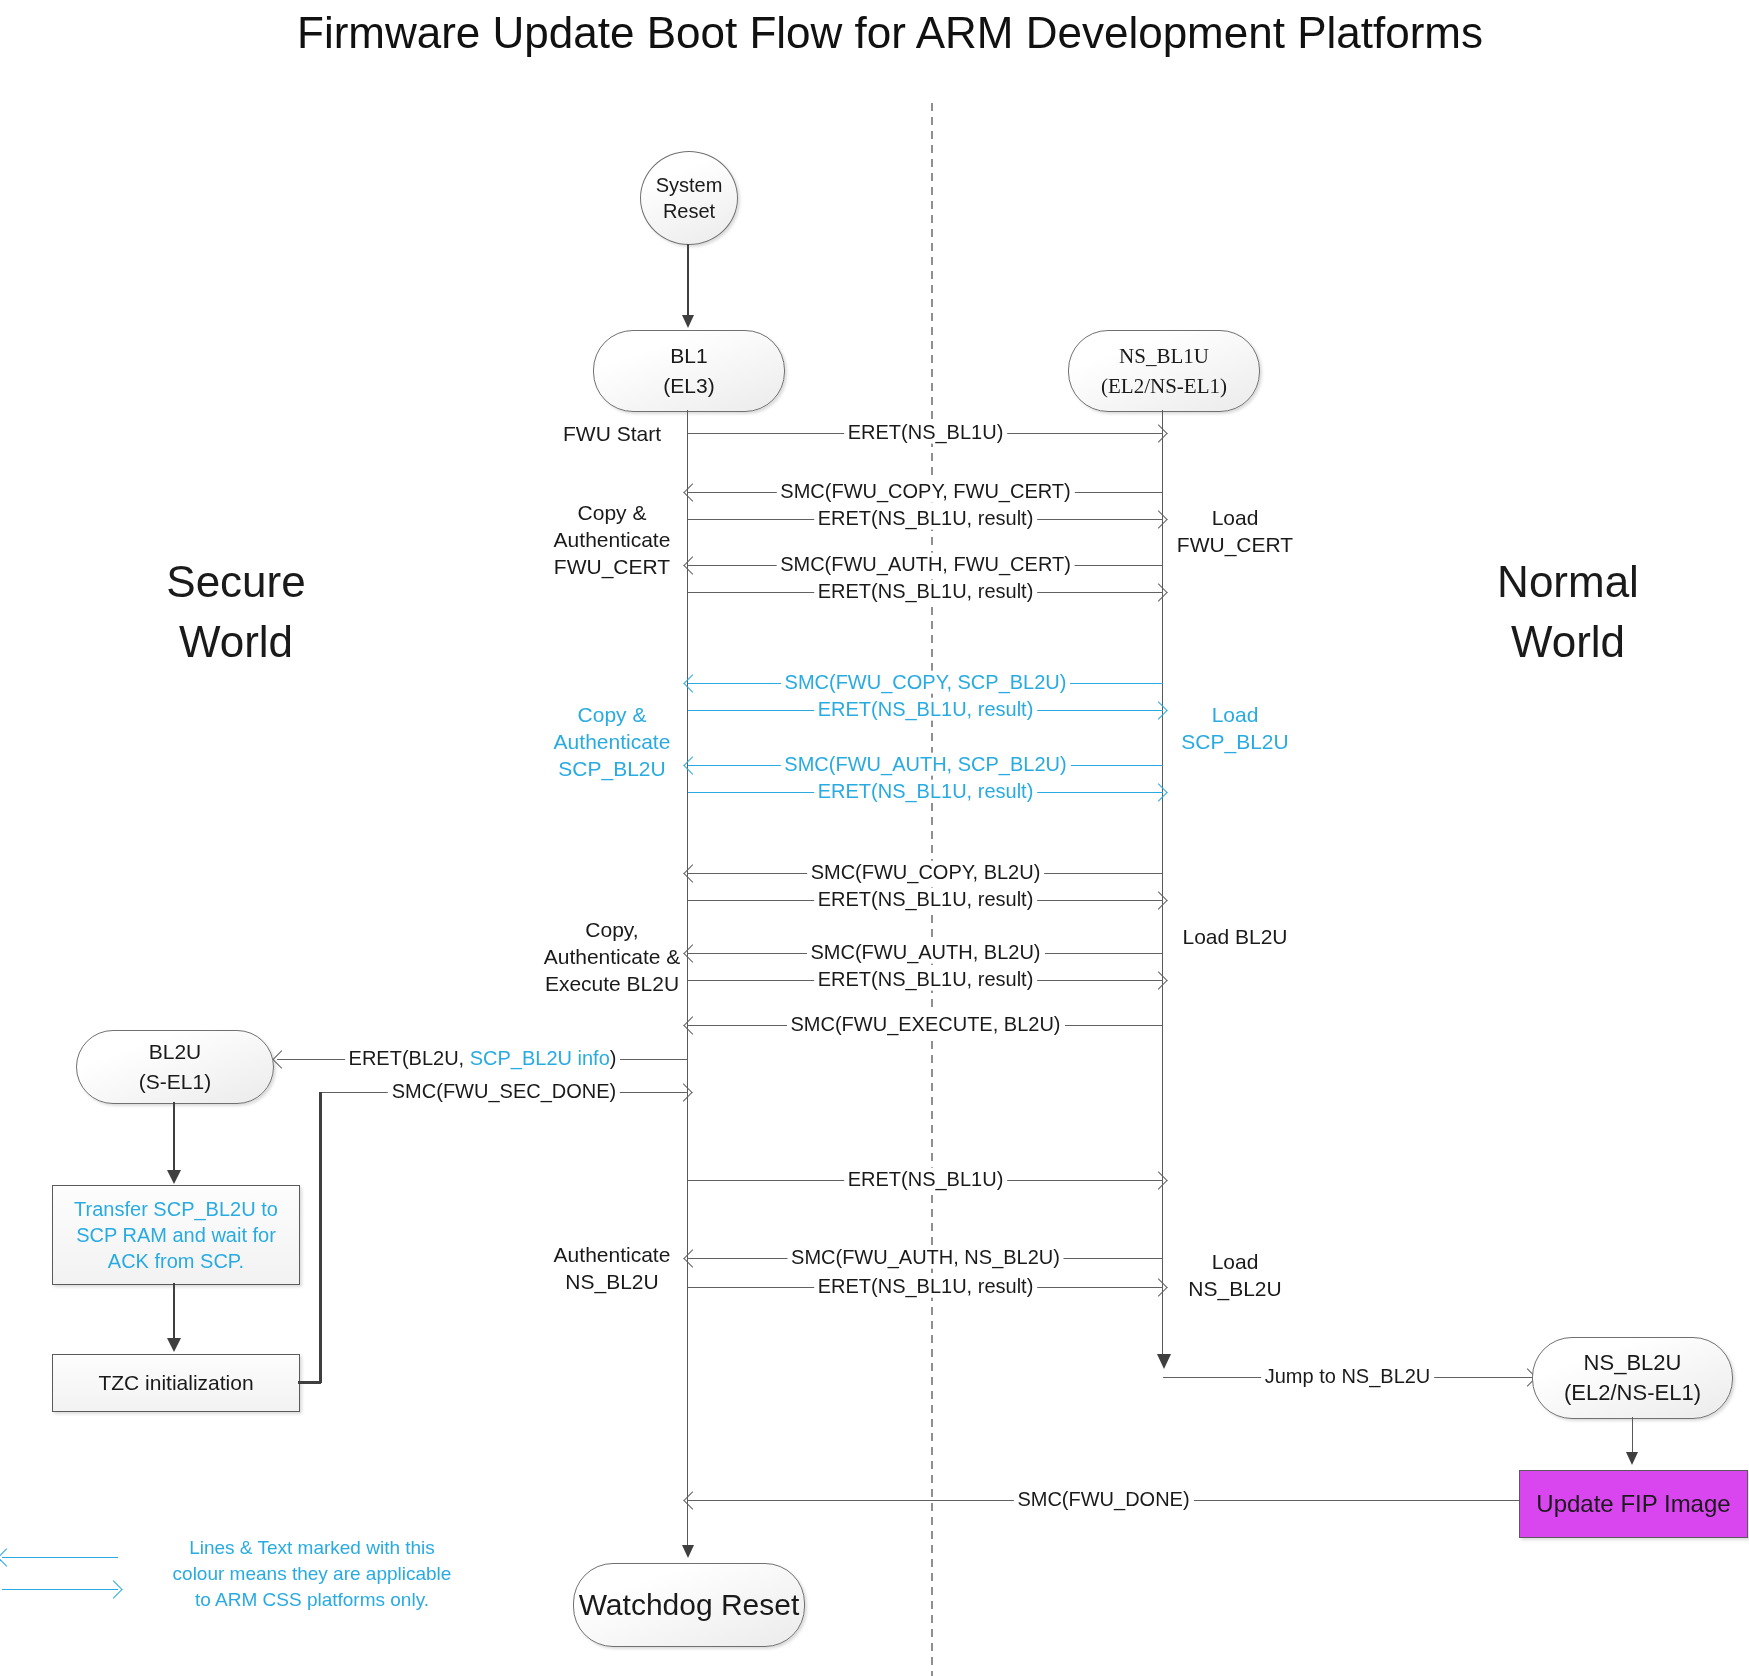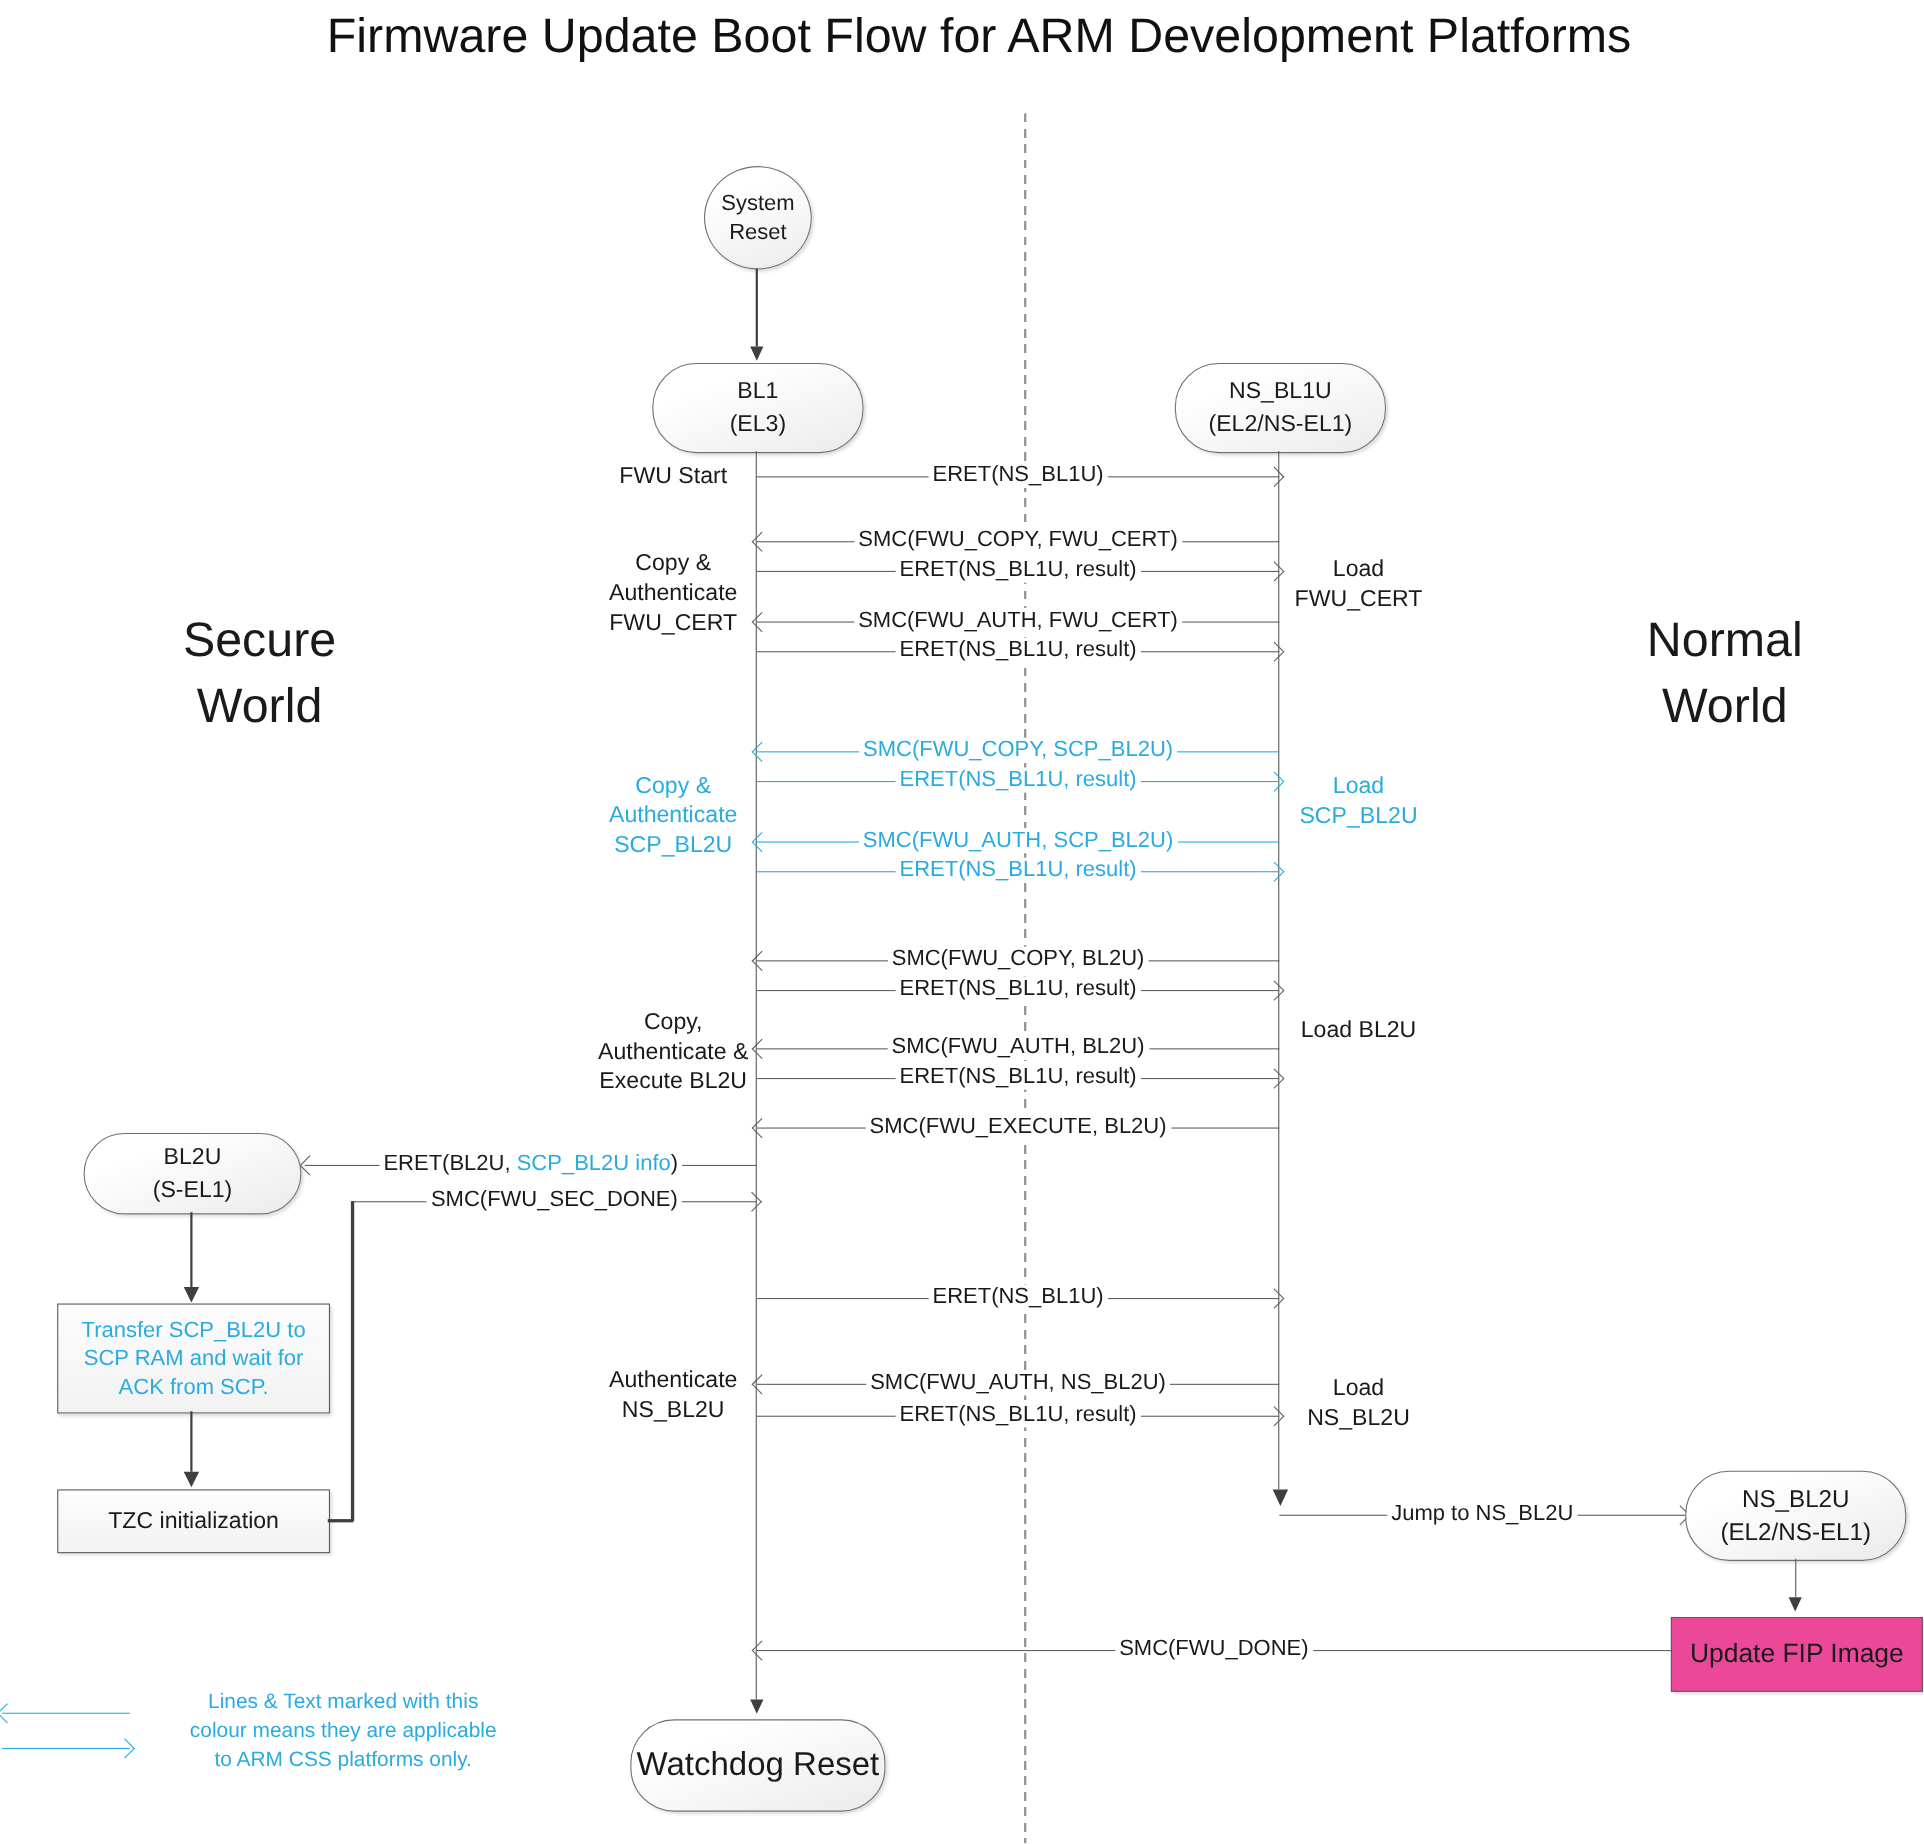--- a/index.html
+++ b/index.html
@@ -71,21 +71,21 @@
     <div>System</div>
     <div>Reset</div>
   </div>
   <div class="abs thickline" style="left:686.7px;top:244px;width:2.6px;height:71px;"></div>
   <div class="abs tri-down" style="left:681.5px;top:315px;"></div>
 
   <div class="abs stadium" style="left:593px;top:330px;width:190px;height:80px;">
     <div>BL1</div>
     <div>(EL3)</div>
   </div>
-  <div class="abs stadium" style="left:1068px;top:330px;width:190px;height:80px;">
+  <div class="abs stadium" style="left:1068px;top:330px;width:190px;height:80px;font-family:Liberation Serif, serif;">
     <div>NS_BL1U</div>
     <div>(EL2/NS-EL1)</div>
   </div>
 
   <div class="abs lifeline" style="left:687.3px;top:410px;height:1135px;"></div>
   <div class="abs tri-down" style="left:681.5px;top:1545px;"></div>
   <div class="abs lifeline" style="left:1162.3px;top:410px;height:944px;"></div>
   <div class="abs tri-down" style="left:1156.5px;top:1354px;border-left-width:7px;border-right-width:7px;border-top-width:15px;"></div>
 
   <div class="abs msg" style="left:688px;width:475px;top:433px;">
@@ -242,21 +242,21 @@
 
   <div class="abs thickline" style="left:298px;top:1380.5px;width:23px;height:3px;"></div>
   <div class="abs thickline" style="left:318.5px;top:1092px;width:3px;height:291px;"></div>
 
   <div class="abs stadium" style="left:1532px;top:1337px;width:199px;height:80px;font-size:22px;">
     <div>NS_BL2U</div>
     <div>(EL2/NS-EL1)</div>
   </div>
   <div class="abs lifeline" style="left:1631.8px;top:1417px;height:35px;"></div>
   <div class="abs tri-down" style="left:1626px;top:1452px;"></div>
-  <div class="abs rectbox" style="left:1519px;top:1470px;width:227px;height:66px;font-size:24px;background:#ec4899;">
+  <div class="abs rectbox" style="left:1519px;top:1470px;width:227px;height:66px;font-size:24px;background:#d946ef;">
     <div>Update FIP Image</div>
   </div>
 
   <div class="abs stadium" style="left:573px;top:1563px;width:230px;height:82px;font-size:30px;">
     <div>Watchdog Reset</div>
   </div>
 
   <div class="abs msg blue" style="left:2px;width:116px;top:1557px;">
     <span class="chev left"></span>
   </div>

